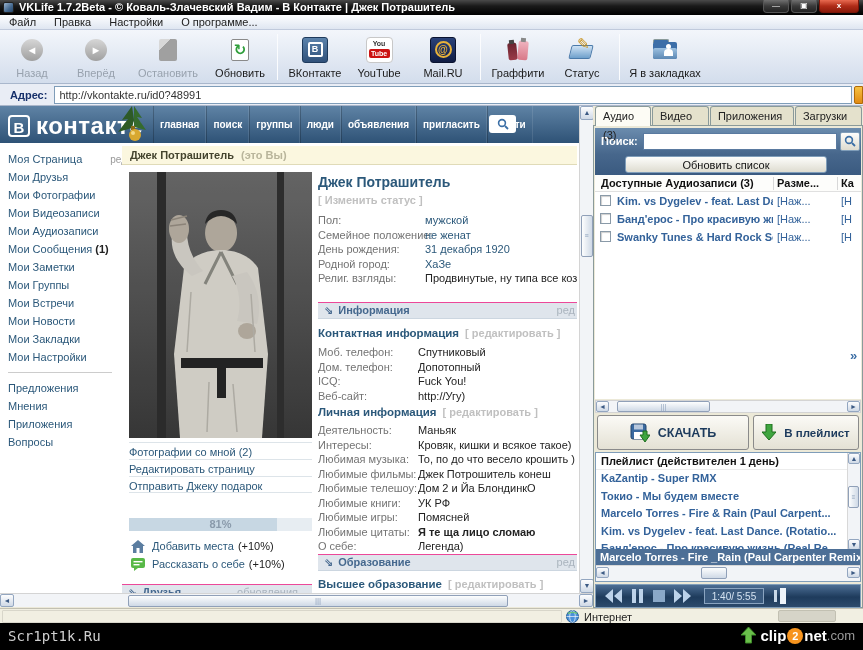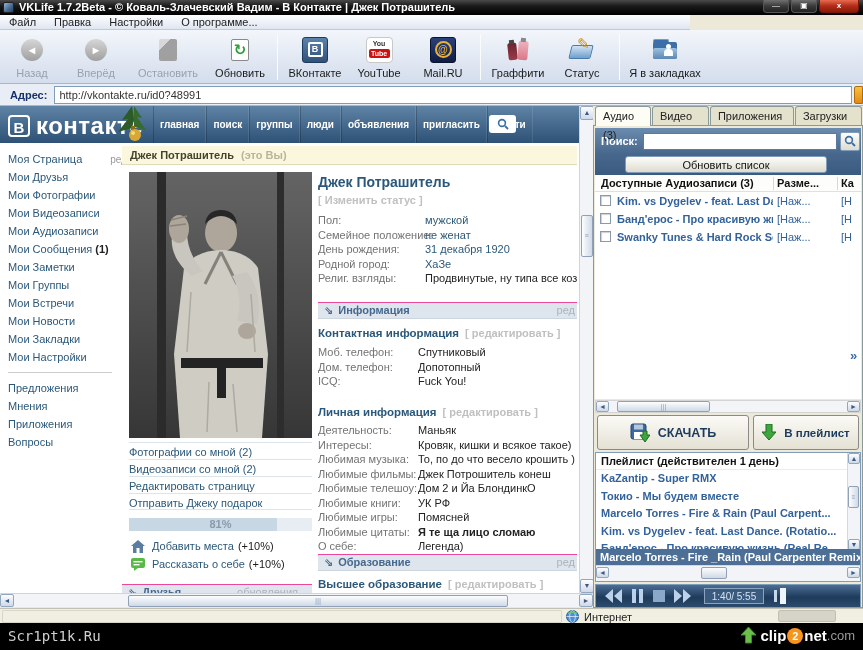--- a/index.html
+++ b/index.html
@@ -14,21 +14,21 @@
     background:linear-gradient(135deg,#9ab4d0,#44688e 60%,#26466a); border:1px solid #222; }
   .win-title { position:absolute; left:19px; top:1px; font-size:11px; font-weight:bold; white-space:nowrap; }
   .win-controls { position:absolute; right:4px; top:0; display:flex; gap:2px; }
   .wbtn { height:13px; border-radius:0 0 4px 4px; color:#fff; font-size:8px; line-height:11px;
     text-align:center; border:1px solid #555; border-top:none;
     background:linear-gradient(#707070,#3a3a3a 50%,#222); }
   .wbtn.min,.wbtn.max { width:26px; }
   .wbtn.close { width:40px; background:linear-gradient(#e86a50,#b02c18 50%,#8a1a0a); border-color:#7a1508; font-weight:bold; }
 
   
-  .menubar { position:absolute; left:0; top:15px; width:690px; height:15px;
+  .menubar { position:absolute; left:0; top:15px; width:863px; height:15px;
     background:linear-gradient(#fdfeff,#dfe6f1); border-bottom:1px solid #c0cadc;
     display:flex; align-items:center; color:#222; }
   .menu-item { padding:0 9px; height:15px; line-height:15px; }
 
   
   .toolbar { position:absolute; left:0; top:30px; width:863px; height:54px;
     background:linear-gradient(#f3f6fb,#d3ddec); border-bottom:1px solid #a9b7cc;
     display:flex; align-items:center; }
   .tbtn { width:64px; height:50px; text-align:center; color:#1a1a1a; padding-top:3px; }
   .tbtn.wide { width:80px; }
@@ -423,21 +423,20 @@
         <ellipse cx="118" cy="159" rx="9" ry="8" fill="#b9b1a4"></ellipse>
         <rect x="52" y="186" width="82" height="10" fill="#262626"></rect>
         <rect x="88" y="196" width="9" height="30" fill="#262626"></rect>
         <path d="M62,120 L58,180 M122,122 L126,180 M80,210 L78,260 M104,212 L108,260" stroke="#b8b5ad" stroke-width="1.5" fill="none"></path>
         <rect width="183" height="266" fill="rgba(0,0,0,0.06)"></rect>
       </svg>
     </div>
 
     <div class="photo-links">
       <div class="plink">Фотографии со мной (2)</div>
-      <div class="plink">Видеозаписи со мной (2)</div>
       <div class="plink">Редактировать страницу</div>
       <div class="plink">Отправить Джеку подарок</div>
     </div>
 
     <div class="progress">
       <div class="fill"></div>
       <div class="pct">81%</div>
     </div>
     <div class="boost" style="top:432px;">
       <svg width="14" height="13">
@@ -502,20 +501,24 @@
           <span class="flabel">Моб. телефон:</span>
           <span class="fval">Спутниковый</span>
         </div>
       <div class="frow">
           <span class="flabel">Дом. телефон:</span>
           <span class="fval">Допотопный</span>
         </div>
       <div class="frow">
           <span class="flabel">ICQ:</span>
           <span class="fval">Fuck You!</span>
+        </div>
+      <div class="frow">
+          <span class="flabel">Веб-сайт:</span>
+          <span class="fval">http://Угу)</span>
         </div>
     </div>
 
     <div class="personal-t">
       <span class="blocktitle">Личная информация</span><span class="editgray">[ редактировать ]</span>
     </div>
     <div class="personal-f">
       <div class="frow">
           <span class="flabel">Деятельность:</span>
           <span class="fval">Маньяк</span>

